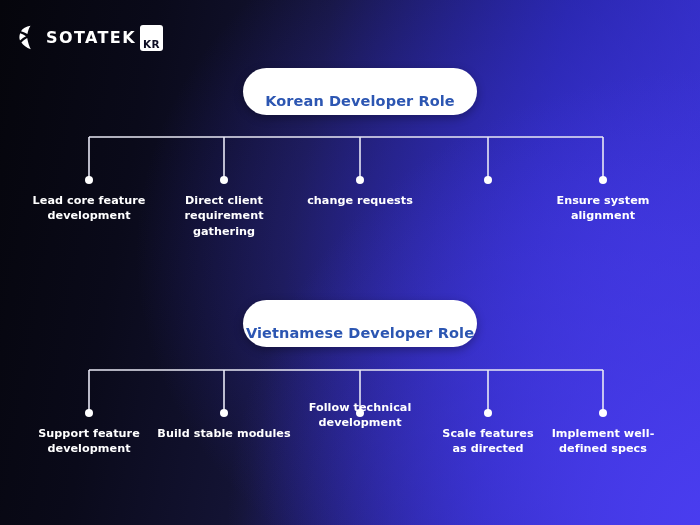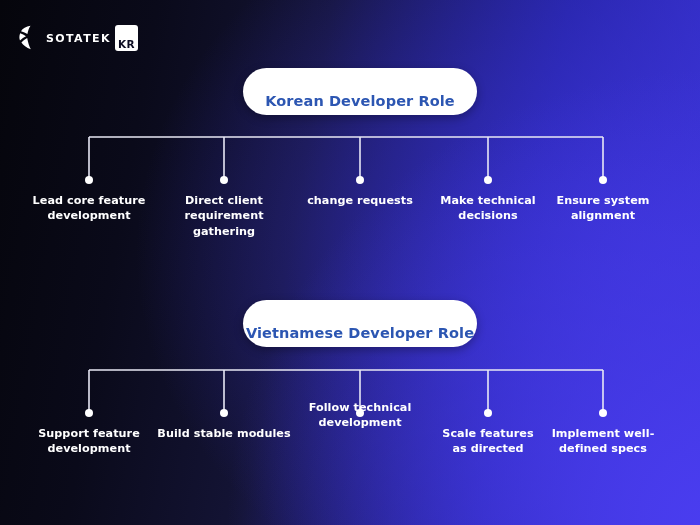--- a/index.html
+++ b/index.html
@@ -13,21 +13,21 @@
       radial-gradient(120% 150% at 102% 100%, #4a3df0 0%, rgba(74,61,240,0) 58%),
       radial-gradient(130% 130% at 100% 48%, #3b33d6 0%, rgba(59,51,214,0) 62%),
       linear-gradient(100deg, #05050b 0%, #0a0a1a 20%, #141436 42%, #21219c 72%, #3a33d6 100%);
     overflow:hidden;
   }
 
   
   .logo{position:absolute;left:16px;top:25px;display:flex;align-items:center;gap:6px;}
   .logo-mark{width:24px;height:26px;flex:0 0 auto;}
   .logo-text{
-    color:#fff;font-size:11px;font-weight:700;letter-spacing:1.4px;
+    color:#fff;font-size:16px;font-weight:700;letter-spacing:1.4px;
     font-family:"DejaVu Sans", sans-serif;line-height:1;
   }
   .logo-kr{
     display:inline-block;background:#fff;color:#0c0c22;
     font-size:10.5px;font-weight:700;letter-spacing:.5px;
     border-radius:3px;padding:14px 3px 1px;margin-left:4px;line-height:1;
     vertical-align:2px;
   }
 
   
@@ -111,24 +111,20 @@
     <div>Lead core feature</div>
     <div>development</div>
   </div>
   <div class="leaf" style="left:152px;top:193px;width:144px;">
     <div>Direct client</div>
     <div>requirement gathering</div>
   </div>
   <div class="leaf" style="left:294px;top:193px;width:132px;">
     <div>change requests</div>
   </div>
-  <div class="leaf" style="left:425px;top:193px;width:126px;">
-    <div>Make technical</div>
-    <div>decisions</div>
-  </div>
   <div class="leaf" style="left:541px;top:193px;width:124px;">
     <div>Ensure system</div>
     <div>alignment</div>
   </div>
 
   <div class="pill" id="pill2">
     <span>Vietnamese Developer Role</span>
   </div>
 
   <div class="leaf" style="left:19px;top:426px;width:140px;">

